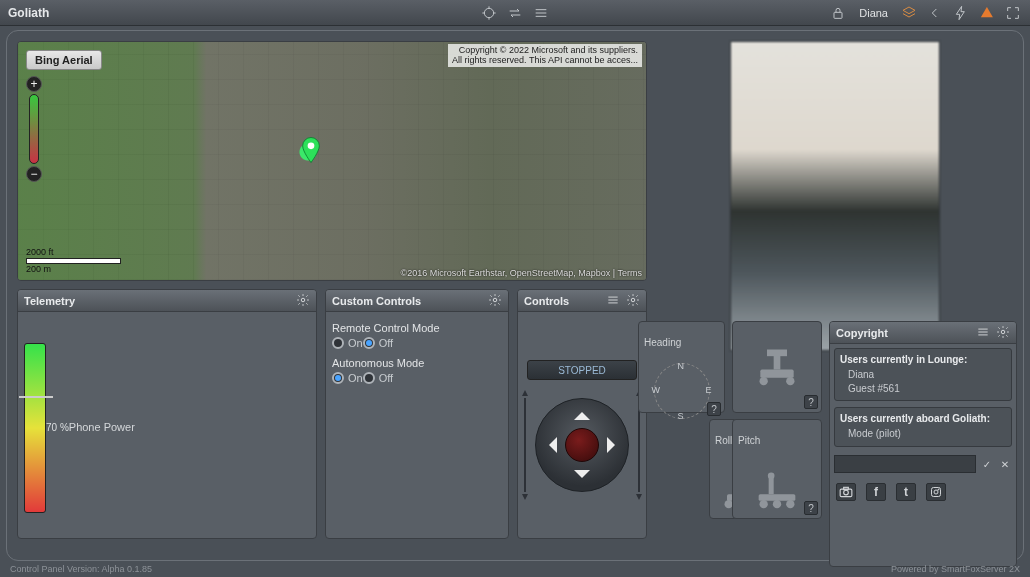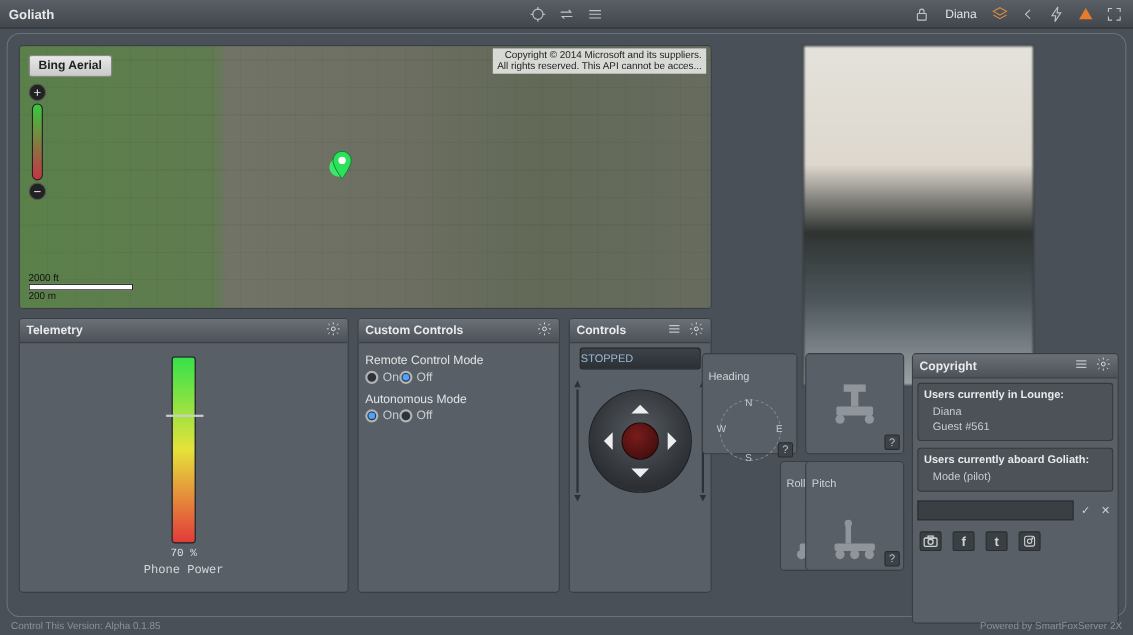--- a/index.html
+++ b/index.html
@@ -137,21 +137,21 @@
       linear-gradient(180deg, #e4e2dc 0%, #ded8ce 35%, rgba(40,45,40,.8) 55%, rgba(80,90,95,.7) 75%, rgba(170,178,182,.85) 100%);
     filter: blur(1px);
     border:1px solid #2e3236;
   }
 
   
   .overlay { position:absolute; pointer-events:auto; }
 
   
   .telemetry { grid-column:1; grid-row:2;justify-content:space-between; }
-  .bat-wrap { display:flex; flex-direction:column; align-items:center; height:100%;font-family:Liberation Mono, monospace; }
+  .bat-wrap { display:flex; flex-direction:row; align-items:center; height:100%; }
   .battery {
     width:22px; height:170px; margin-top:6px;
     background:linear-gradient(#35e24a 0%, #e6e23a 50%, #e23a3a 100%);
     border:1px solid #222; border-radius:3px;
     position:relative;
   }
   .bat-lvl {
     position:absolute; left:-6px; top:52px; width:34px; height:2px; background:#ccc;
   }
   .bat-lbl { margin-top:4px; font-size:10px; color:#dcdfe1; }
@@ -172,22 +172,23 @@
     background:#4aa4ff; margin:1px;
   }
 
   
   .controls { grid-column:3; grid-row:2; }
   .controls .panel-body { display:flex; flex-direction:column; align-items:center; padding-top:4px; }
   .stopped {
     width:110px; height:20px;
     background:linear-gradient(#3c4248,#2b3035);
     border:1px solid #222; border-radius:3px;
-    color:#9bbad6; font-size:10px; text-align:left; line-height:19px;
+    color:#9bbad6; font-size:10px; text-align:center; line-height:19px;
     margin-bottom:6px;
+    margin-top:44px;
   }
   .joy-wrap { position:relative; width:118px; height:118px; }
   .joy-circle {
     position:absolute; left:12px; top:12px; width:94px; height:94px;
     border-radius:50%;
     background:radial-gradient(circle at 50% 40%, #555a60, #2c3035 70%);
     border:1px solid #1e2226;
   }
   .joy-center {
     position:absolute; left:42px; top:42px; width:34px; height:34px;
@@ -328,23 +329,24 @@
           <path fill="#2de05a" stroke="#0a7c2e" d="M12 0a10 10 0 00-10 10c0 7 10 20 10 20s10-13 10-20A10 10 0 0012 0z"></path>
           <circle cx="12" cy="10" r="4" fill="#fff"></circle>
         </svg>
       <div class="map-label">Bing Aerial</div>
       <div class="map-zoom">
         <div class="zbtn">+</div>
         <div class="zslider"></div>
         <div class="zbtn">−</div>
       </div>
       <div class="map-copy">
-        <div>Copyright © 2014 Microsoft and its suppliers.</div>
+        <div>Copyright © 2022 Microsoft and its suppliers.</div>
         <div>All rights reserved. This API cannot be acces...</div>
       </div>
+      <div class="map-attr">©2016 Microsoft Earthstar, OpenStreetMap, Mapbox | Terms</div>
       <div class="map-scale">
         <div>2000 ft</div>
         <div class="bar"></div>
         <div>200 m</div>
       </div>
     </div>
   </div>
 
   <div class="camera">
     <div class="camera-inner"></div>
@@ -558,15 +560,15 @@
               <circle cx="17" cy="7" r="1" fill="#cfd2d5"></circle>
             </svg>
           </span>
       </div>
     </div>
   </div>
 
 </div>
 
 <div class="footer">
-  <span>Control This Version: Alpha 0.1.85</span>
+  <span>Control Panel Version: Alpha 0.1.85</span>
   <span>Powered by SmartFoxServer 2X</span>
 </div>
 
 </body></html>

